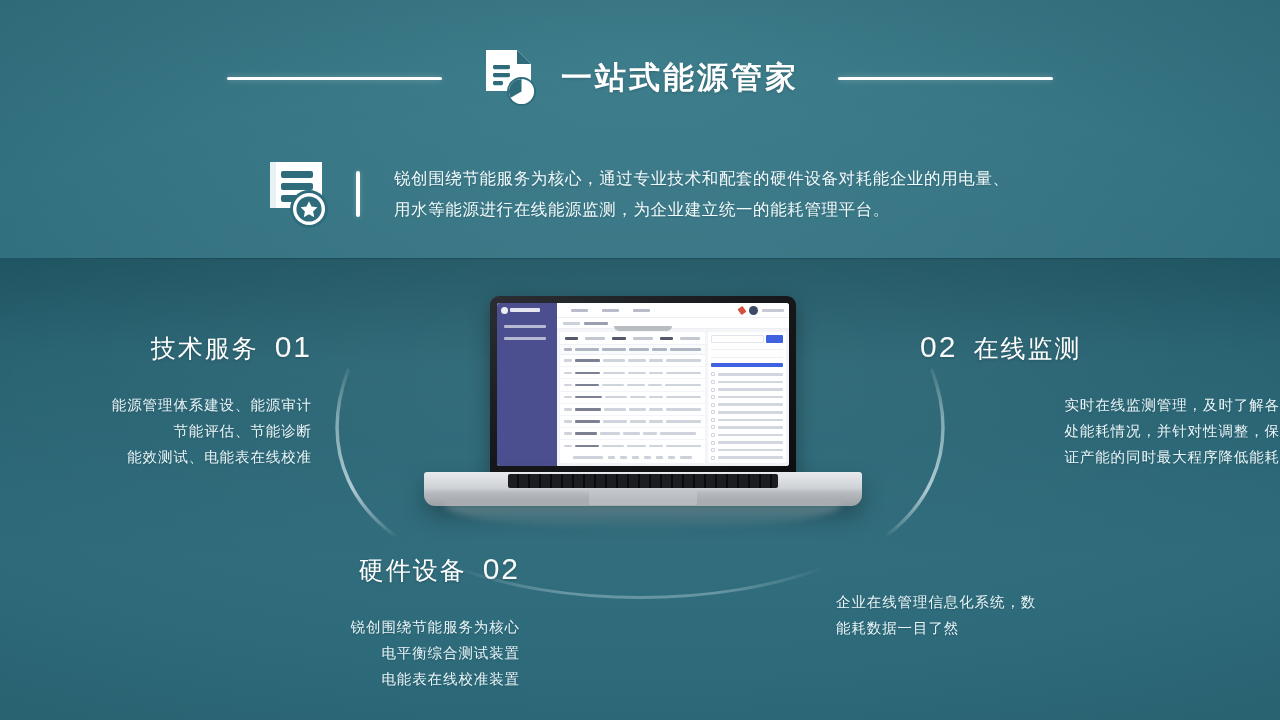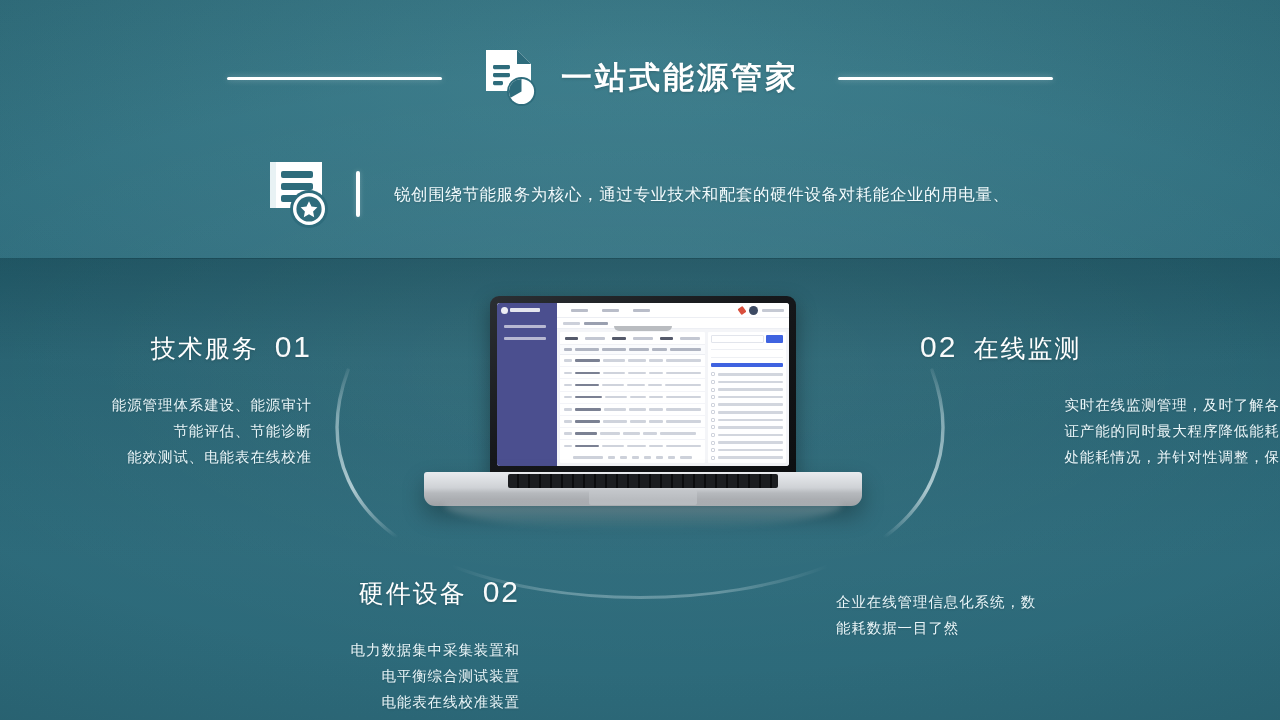--- a/index.html
+++ b/index.html
@@ -126,21 +126,21 @@
     text-shadow:0 1px 3px rgba(0,0,0,.20);}
   .feat-num{color:#ffffff;font-size:30px;font-weight:300;letter-spacing:2px;opacity:.97;
     text-shadow:0 1px 3px rgba(0,0,0,.20);}
   .feat-desc{color:#eaf6f9;font-size:14.5px;line-height:1.78;letter-spacing:.9px;margin-top:28px;
     text-shadow:0 1px 2px rgba(0,0,0,.16);}
 
   .f1{left:0;top:330px;width:312px;text-align:right;}
   .f1 .feat-head{justify-content:flex-end;}
   .f4{left:920px;top:330px;width:360px;text-align:left;}
   .f4 .feat-desc{text-align:right;padding-left:44px;}
-  .f2{left:150px;top:575px;width:370px;text-align:right;}
+  .f2{left:150px;top:552px;width:370px;text-align:right;}
   .f2 .feat-head{justify-content:flex-end;}
   .f3{left:786px;top:562px;width:360px;text-align:left;}
   .f3 .feat-desc{padding-left:50px;}
 </style>
 </head>
 <body>
 
 <div class="bg-root">
   <div class="bg-base"></div>
   <div class="bg-band"></div>
@@ -206,20 +206,21 @@
       <rect x="19" y="37" width="17" height="7" rx="2" fill="#2e6c7c"></rect>
       <circle cx="47" cy="51" r="19" fill="#2e6c7c"></circle>
       <circle cx="47" cy="51" r="16" fill="#ffffff"></circle>
       <circle cx="47" cy="51" r="12.6" fill="#2e6c7c"></circle>
       <path d="M47 43.2 L49.5 48.6 L55.4 49.3 L51.1 53.4 L52.2 59.2 L47 56.3 L41.8 59.2 L42.9 53.4 L38.6 49.3 L44.5 48.6 Z" fill="#ffffff"></path>
     </svg>
   </div>
   <div class="intro-bar"></div>
   <div class="intro-text">
     <div>锐创围绕节能服务为核心，通过专业技术和配套的硬件设备对耗能企业的用电量、</div>
+    <div>用水等能源进行在线能源监测，为企业建立统一的能耗管理平台。</div>
   </div>
 </div>
 
 <div class="laptop">
   <div class="lid">
     <div class="screen">
 
       <div class="s-top">
         <div class="s-logo">
             <i></i>
@@ -429,36 +430,36 @@
     <div>能效测试、电能表在线校准</div>
   </div>
 </div>
 
 <div class="feat f2">
   <div class="feat-head">
     <span class="feat-title">硬件设备</span>
     <span class="feat-num">02</span>
   </div>
   <div class="feat-desc">
-    <div>电力数据集中采集装置和</div>
+    <div>锐创围绕节能服务为核心</div>
     <div>电平衡综合测试装置</div>
     <div>电能表在线校准装置</div>
   </div>
 </div>
 
 <div class="feat f3">
   <div class="feat-desc">
     <div>企业在线管理信息化系统，数</div>
     <div>能耗数据一目了然</div>
   </div>
 </div>
 
 <div class="feat f4">
   <div class="feat-head">
     <span class="feat-num">02</span>
     <span class="feat-title">在线监测</span>
   </div>
   <div class="feat-desc">
     <div>实时在线监测管理，及时了解各</div>
+    <div>处能耗情况，并针对性调整，保</div>
     <div>证产能的同时最大程序降低能耗</div>
-    <div>处能耗情况，并针对性调整，保</div>
   </div>
 </div>
 
 </body></html>

